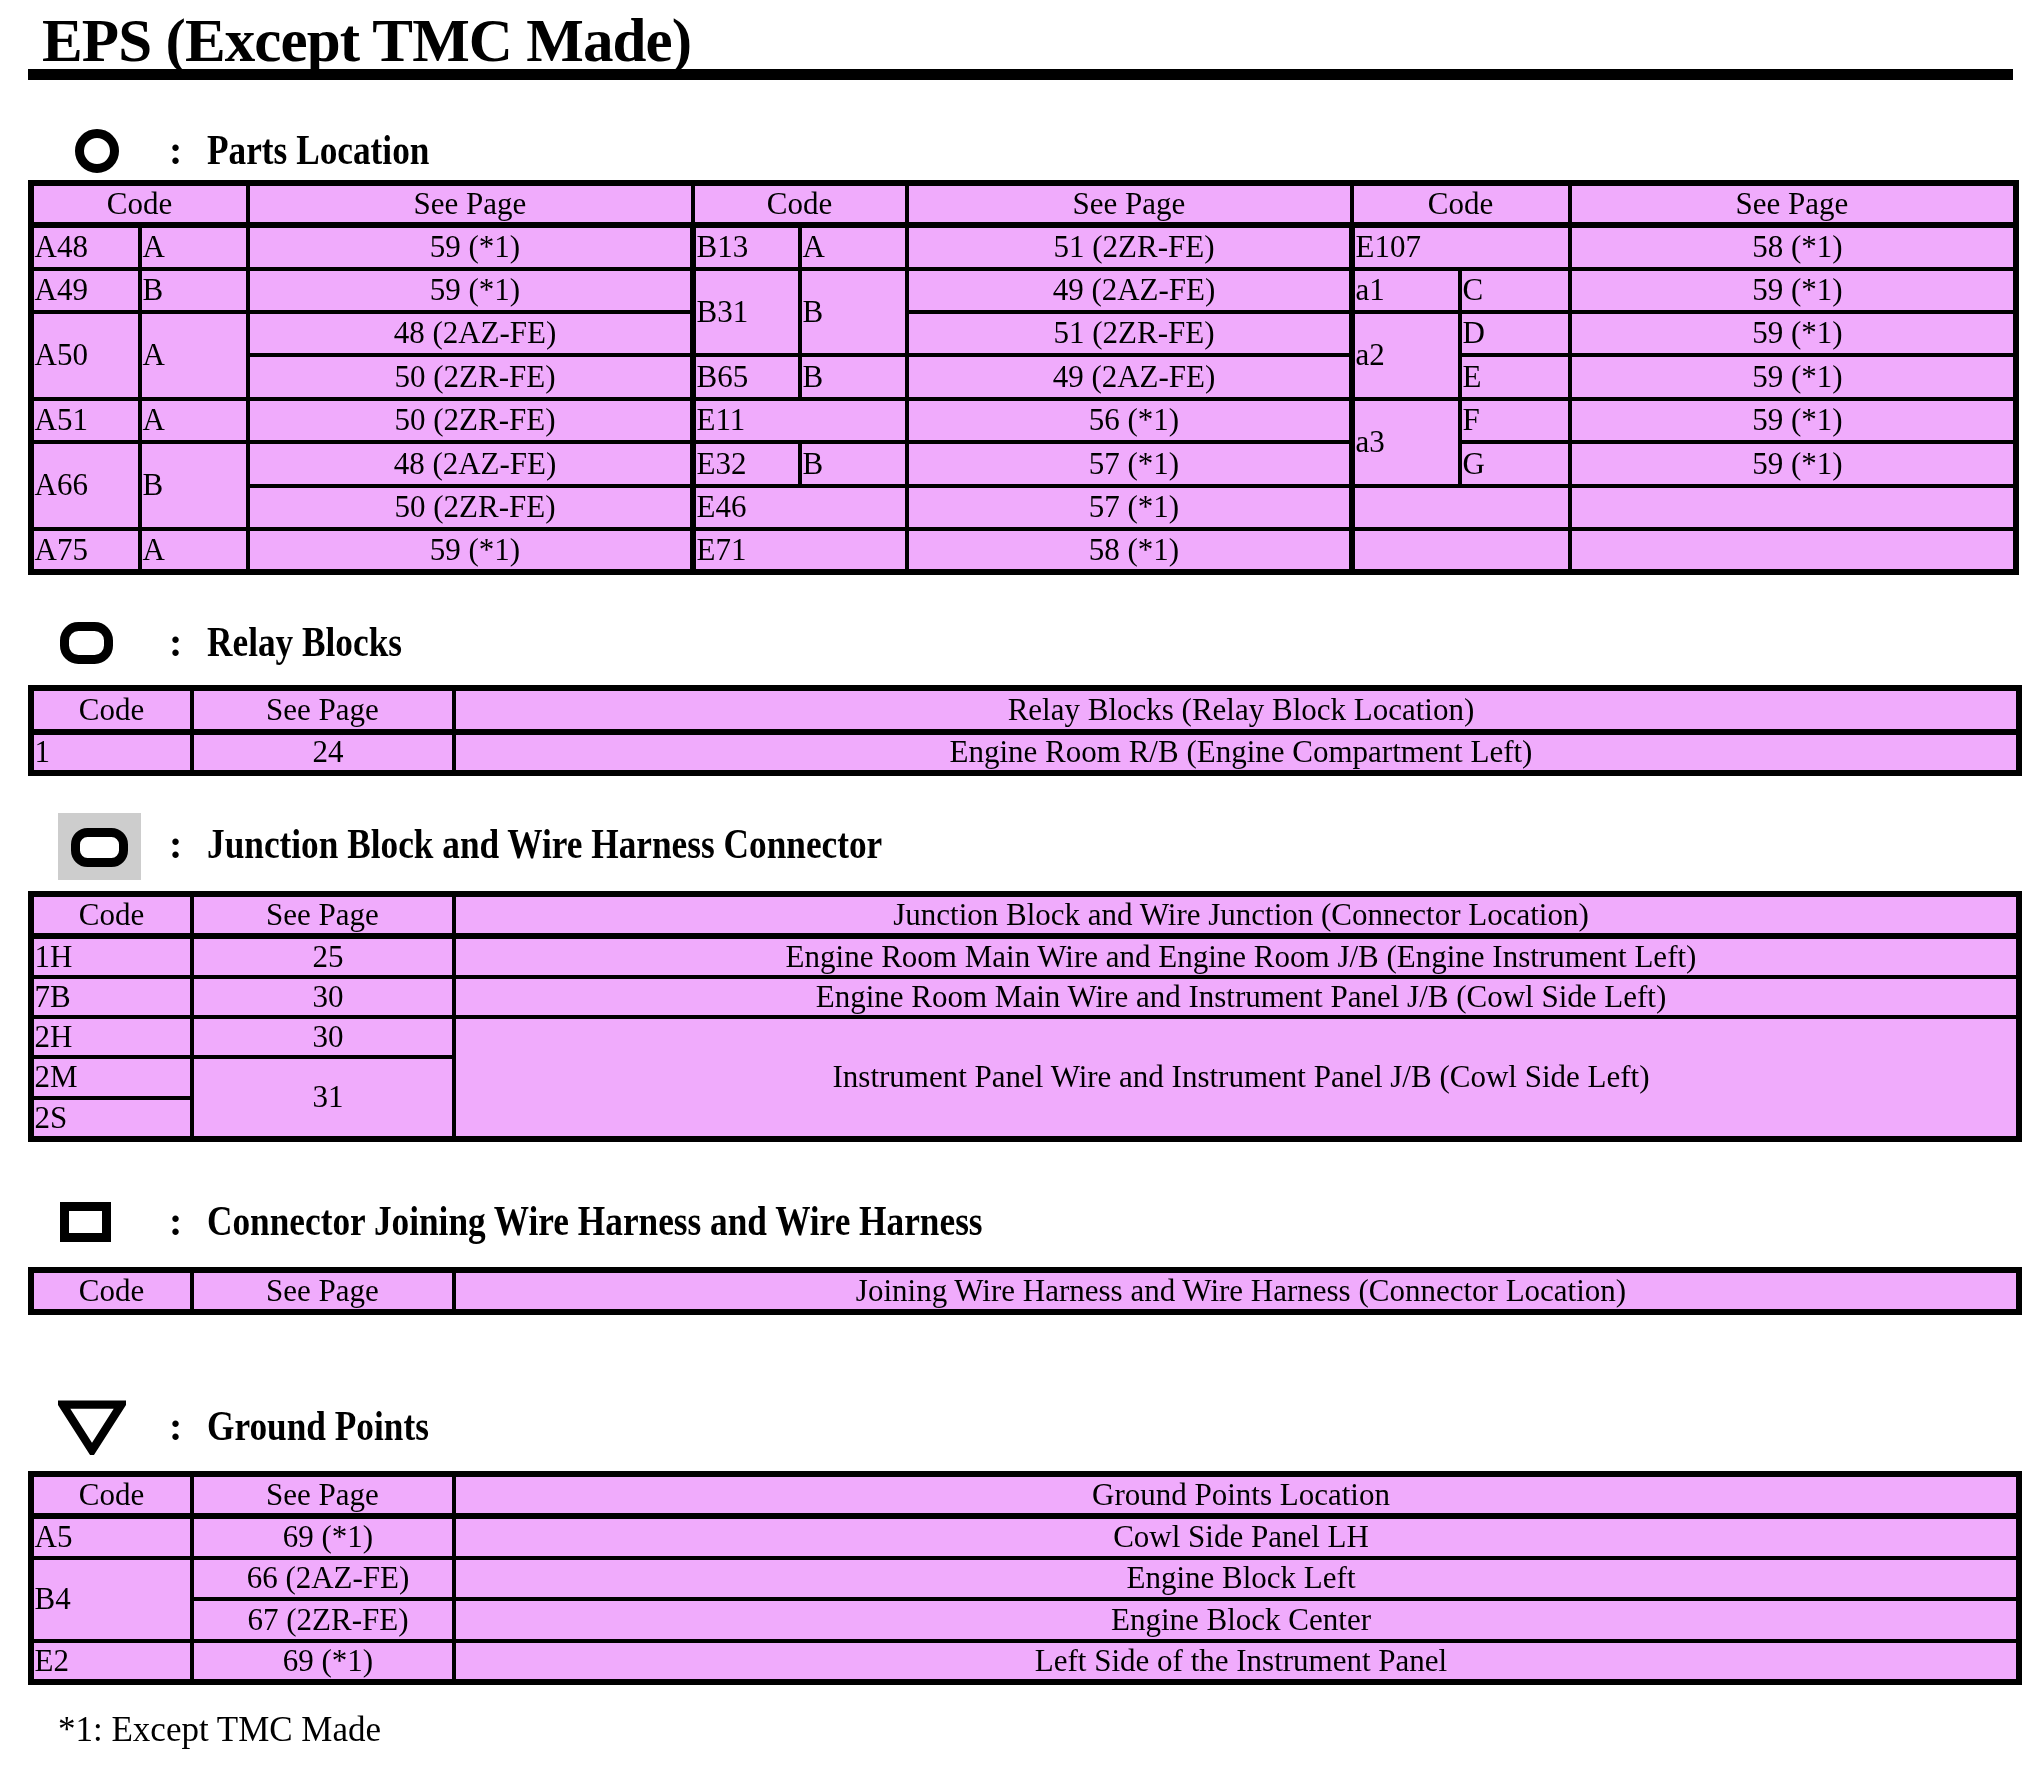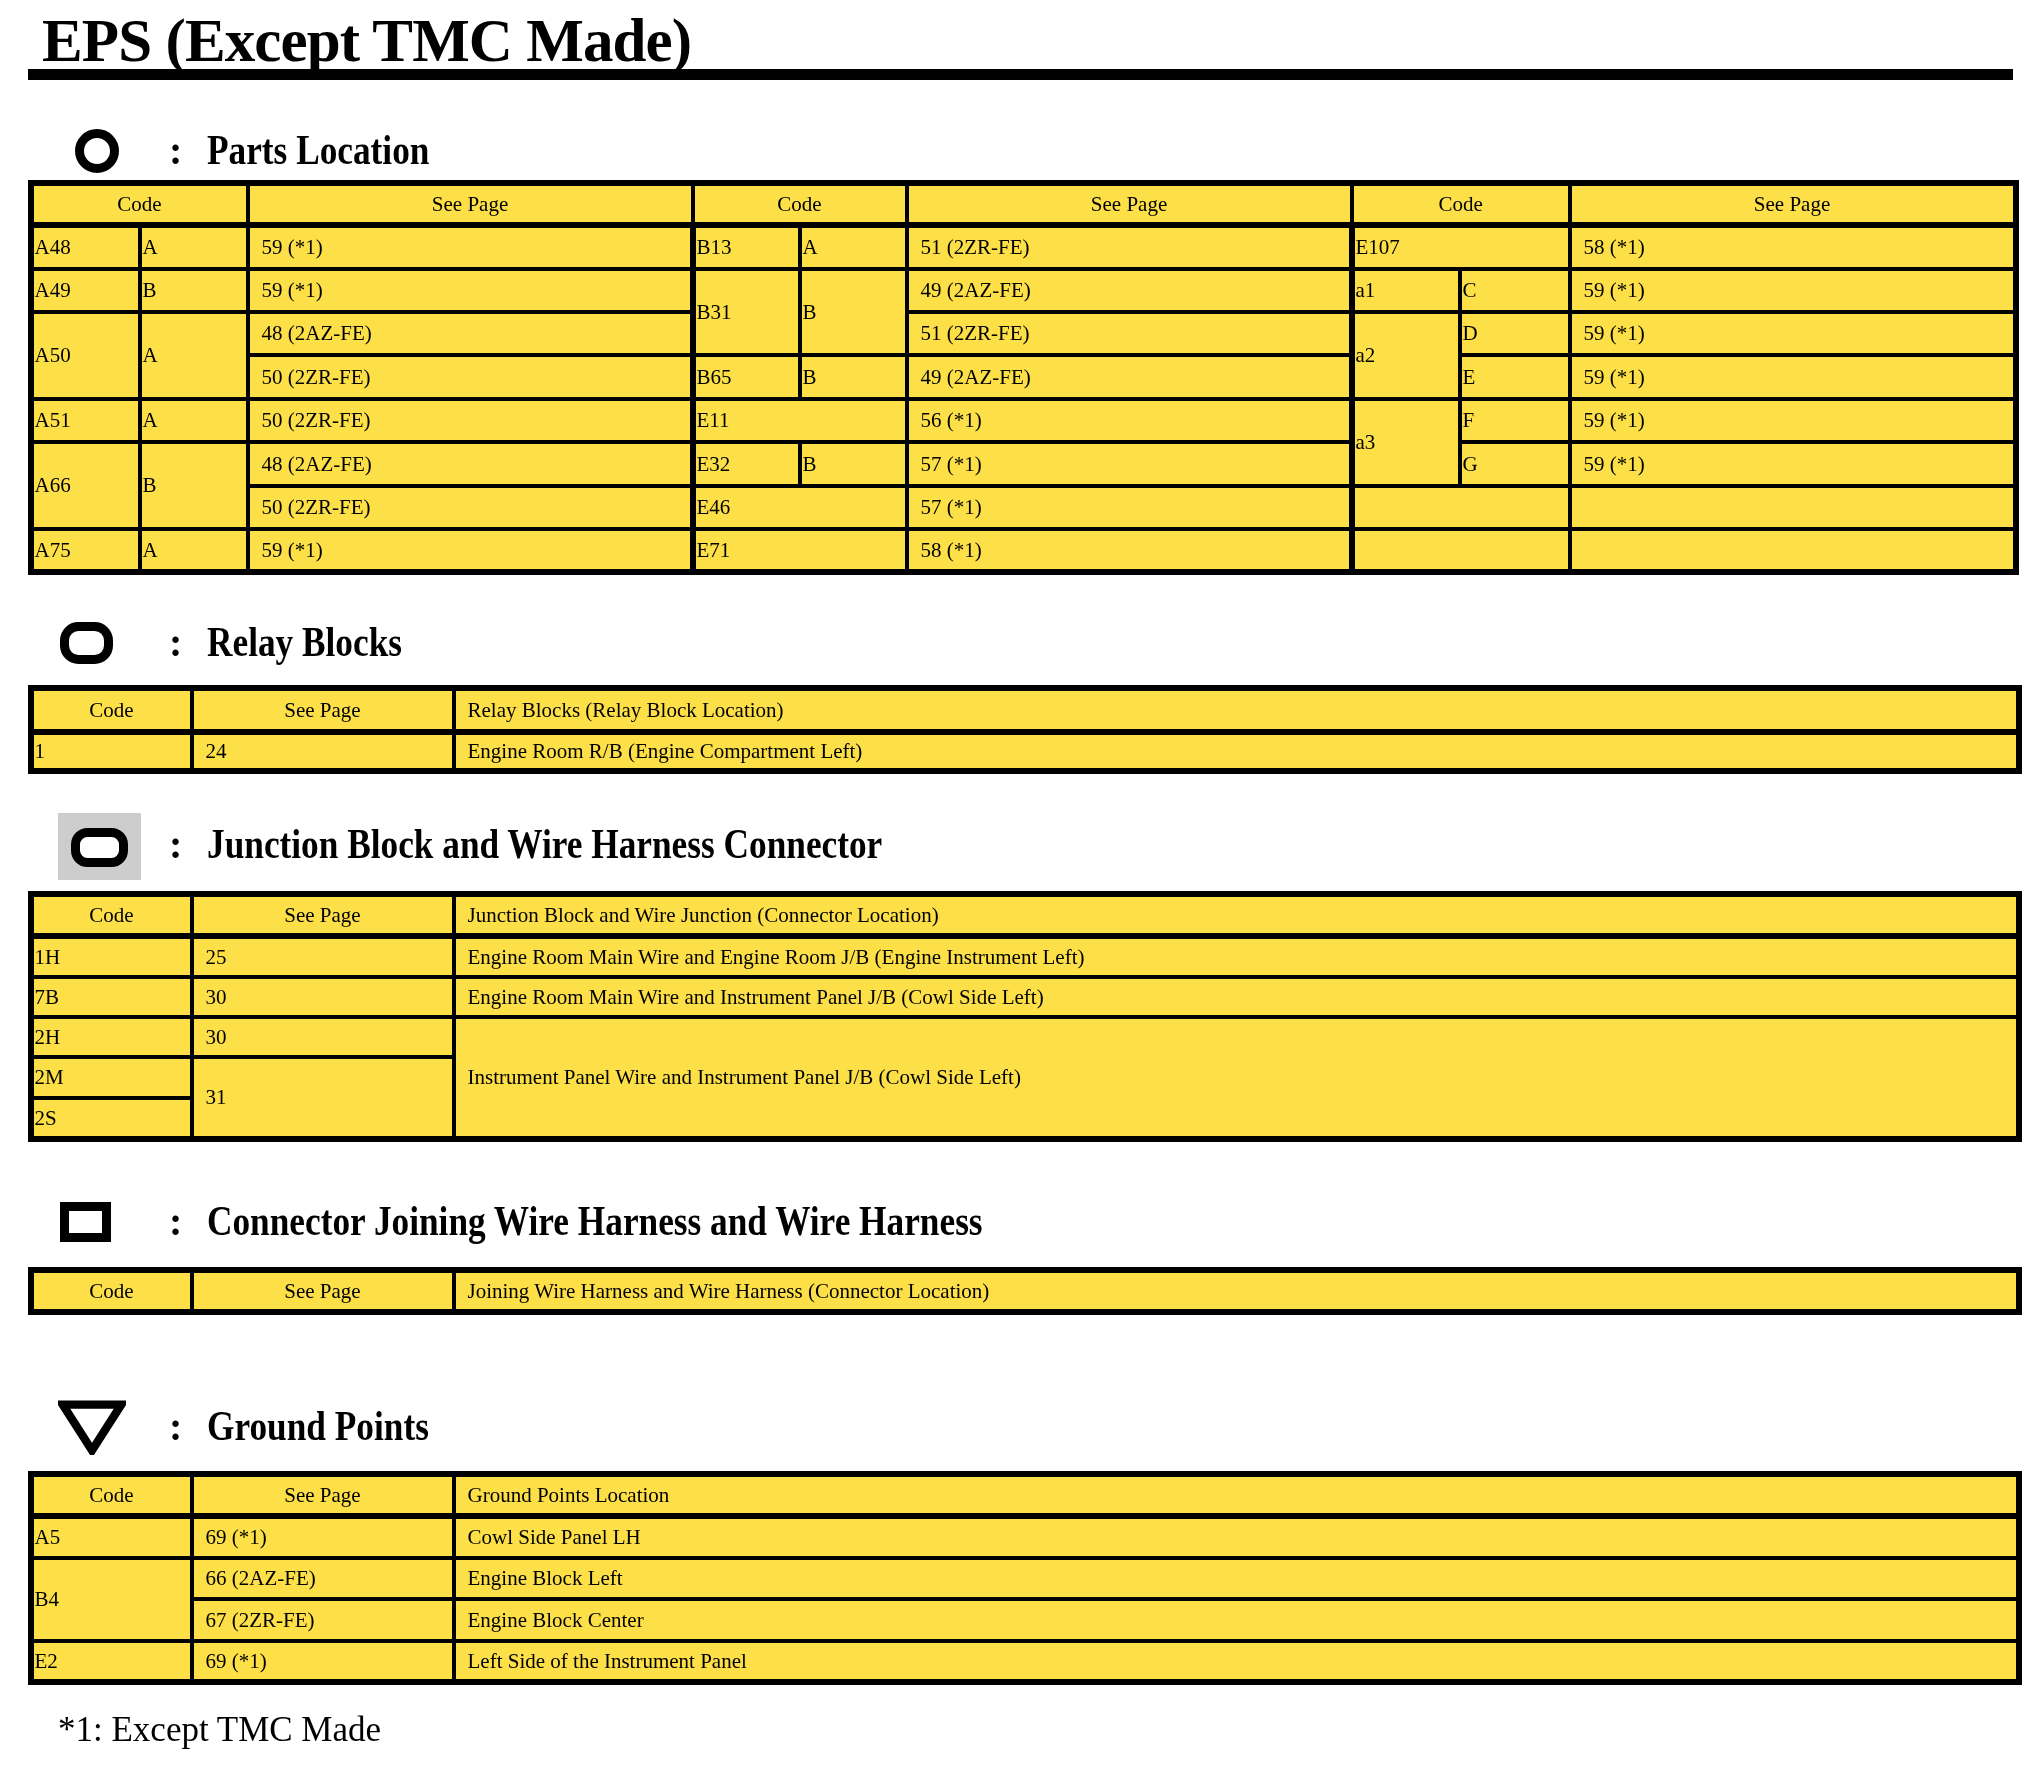--- a/index.html
+++ b/index.html
@@ -18,27 +18,27 @@
                border:9.2px solid #000;border-radius:50%;}
   .icon-stadium{position:absolute;left:60px;top:4.6px;width:53px;height:42px;box-sizing:border-box;
                 border:9.2px solid #000;border-radius:18.4px;background:#fff;}
   .jb-graybox{position:absolute;left:58px;top:813px;width:83px;height:67px;background:#cdcdcd;}
   .jb-graybox .icon-stadium{left:13px;top:14.7px;width:57px;height:39px;border-radius:16.5px;}
   .icon-rect{position:absolute;left:60px;top:5.5px;width:51px;height:40px;box-sizing:border-box;
              border:9.2px solid #000;background:#fff;}
   .icon-tri{position:absolute;left:58px;top:0px;}
 
   
-  table{position:absolute;border-collapse:collapse;table-layout:fixed;background:#fde047;
-        border:6.4px solid #000;font-size:21px;}
+  table{position:absolute;border-collapse:collapse;table-layout:fixed;background:#f0abfc;
+        border:6.4px solid #000;font-size:31px;}
   th,td{border:4.6px solid #000;overflow:hidden;white-space:nowrap;vertical-align:middle;
         font-weight:normal;line-height:1.05;}
   th{border-bottom-width:6.4px;text-align:center;}
   td.c{}
-  td.l,th.l{text-align:left;padding-left:12px;}
+  td.l,th.l{text-align:center;padding-left:12px;}
   td.thin{border-top-width:2.8px;}
   td.gb{border-left-width:6.4px;margin-top:28px;}
   .footnote{position:absolute;left:58px;top:1710px;font-size:35px;white-space:nowrap;}
 </style>
 </head>
 <body>
 
 <div class="page">
 
   <div class="page-title">EPS (Except TMC Made)</div>

